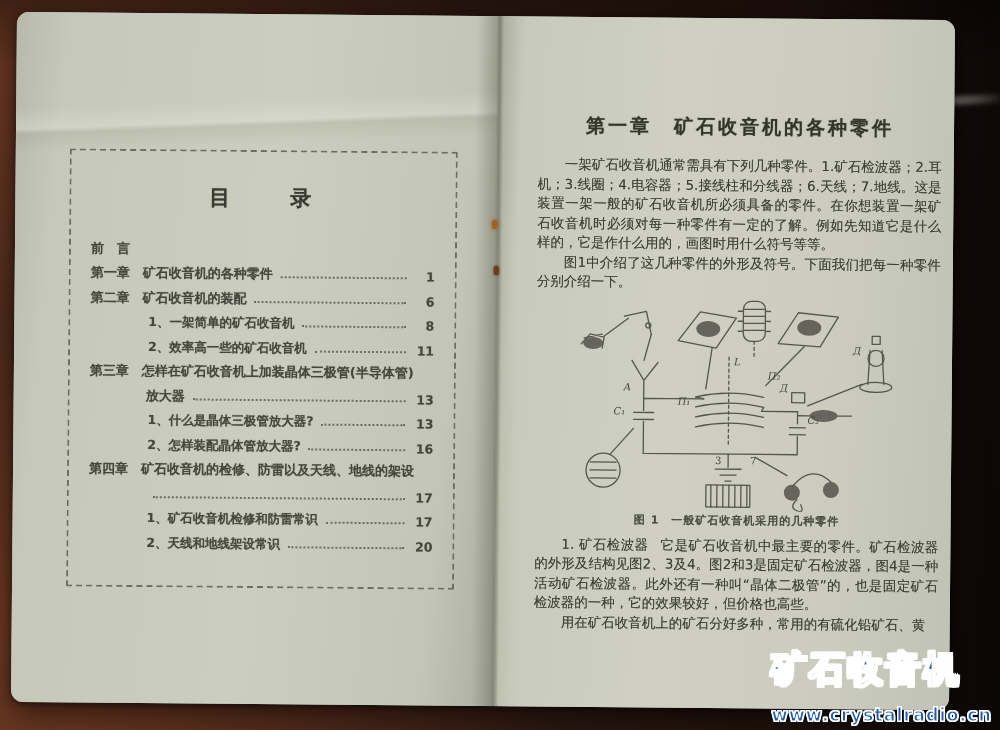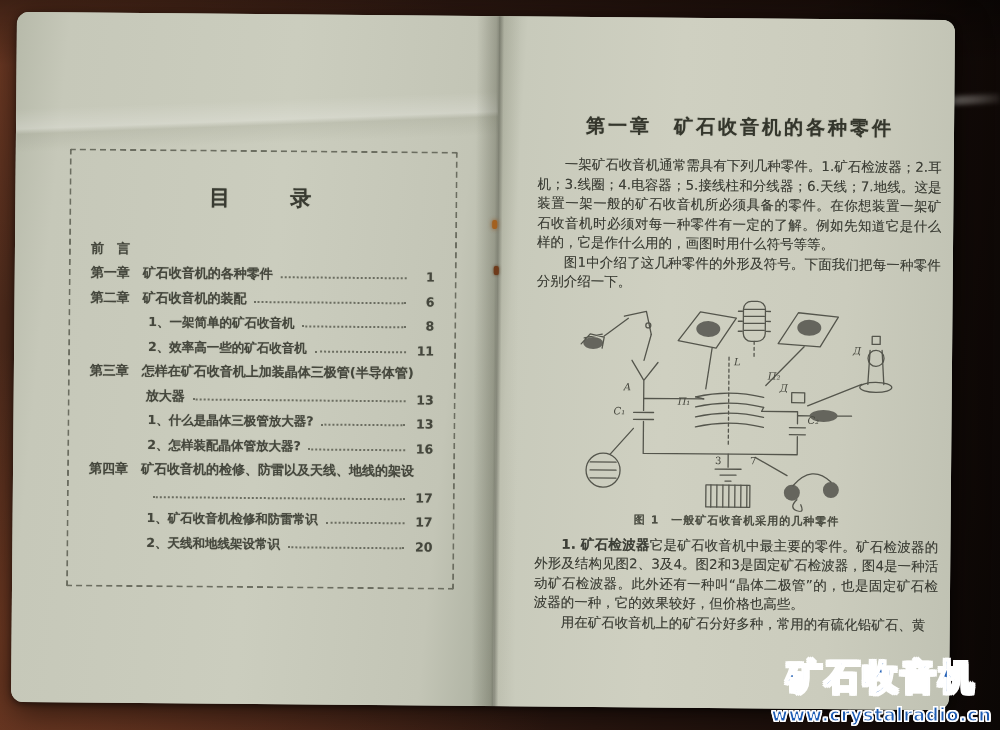--- a/index.html
+++ b/index.html
@@ -80,41 +80,41 @@
   
   .chapter{position:absolute;left:40px;top:96px;width:404px;color:#3c3e36;}
   .ch-title{
     text-align:center;font-size:19px;font-weight:bold;letter-spacing:3px;
     color:#34362c;margin:0 0 16px 0;text-shadow:0 0 1px rgba(52,54,44,.55);
   }
   .para{
     font-size:13.5px;line-height:19.5px;text-align:justify;text-indent:2em;
     margin:0;text-shadow:0 0 .6px rgba(62,64,54,.5);
   }
-  .para .lead{font-weight:bold;margin-right:0;}
+  .para .lead{font-weight:normal;margin-right:12px;}
   .figure-wrap{width:344px;margin:6px auto 0;}
   .figure-wrap svg{display:block;}
   .fig-caption{
     text-align:center;font-size:11px;letter-spacing:1px;color:#4c4e43;
     margin:2px 0 8px 0;font-weight:bold;text-shadow:0 0 .5px rgba(70,72,60,.4);
   }
   .sketch{stroke:#54554c;fill:none;stroke-width:1.3;stroke-linecap:round;stroke-linejoin:round;}
   .sketch-fill{fill:#565750;stroke:none;opacity:.88;}
   .figlabel{font-family:"DejaVu Serif",serif;font-size:10px;fill:#47483f;font-style:italic;}
   .fignum{font-family:"DejaVu Serif",serif;font-size:10px;fill:#47483f;}
 
   
-  .watermark{position:absolute;right:8px;bottom:6px;text-align:center;line-height:1.05;}
+  .watermark{position:absolute;right:8px;bottom:6px;text-align:left;line-height:1.05;}
   .wm-title{
     font-size:35px;font-weight:bold;letter-spacing:3px;color:#1d5cb4;
     -webkit-text-stroke:1.5px #ffffff;
     text-shadow:-2px -2px 0 #fff,2px -2px 0 #fff,-2px 2px 0 #fff,2px 2px 0 #fff,0 -2px 0 #fff,0 2px 0 #fff,-2px 0 0 #fff,2px 0 0 #fff;
   }
   .wm-url{
-    font-size:17.5px;font-weight:bold;letter-spacing:1px;color:#1d5cb4;margin-top:10px;
+    font-size:17.5px;font-weight:bold;letter-spacing:1px;color:#1d5cb4;margin-top:18px;
     -webkit-text-stroke:1px #ffffff;
     text-shadow:-1px -1px 0 #fff,1px -1px 0 #fff,-1px 1px 0 #fff,1px 1px 0 #fff,0 -1px 0 #fff,0 1px 0 #fff,-1px 0 0 #fff,1px 0 0 #fff;
   }
 </style>
 </head>
 <body>
 
 <div class="table-bg"></div>
 <div class="streak"></div>
 

